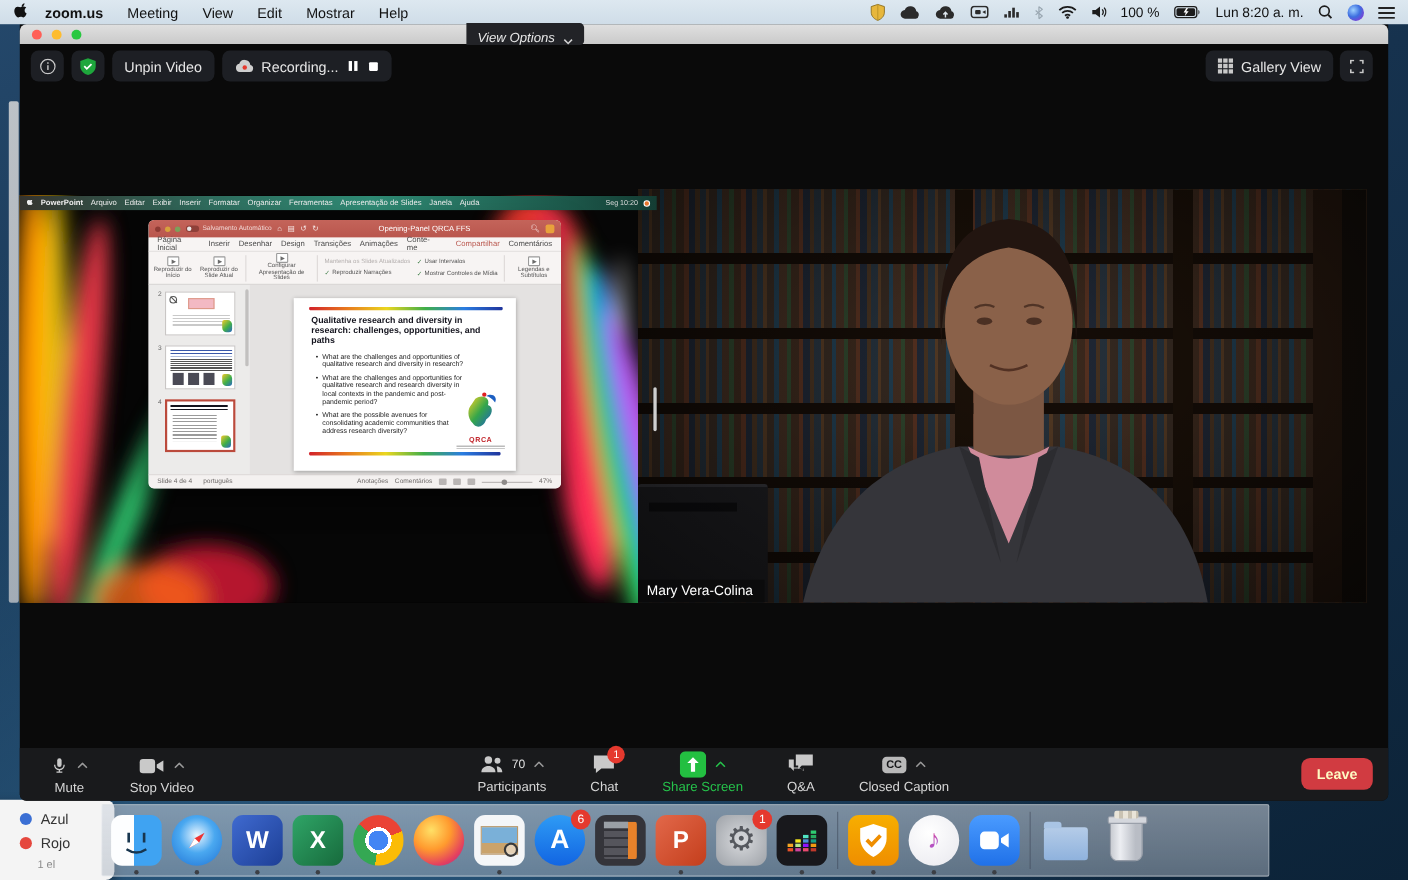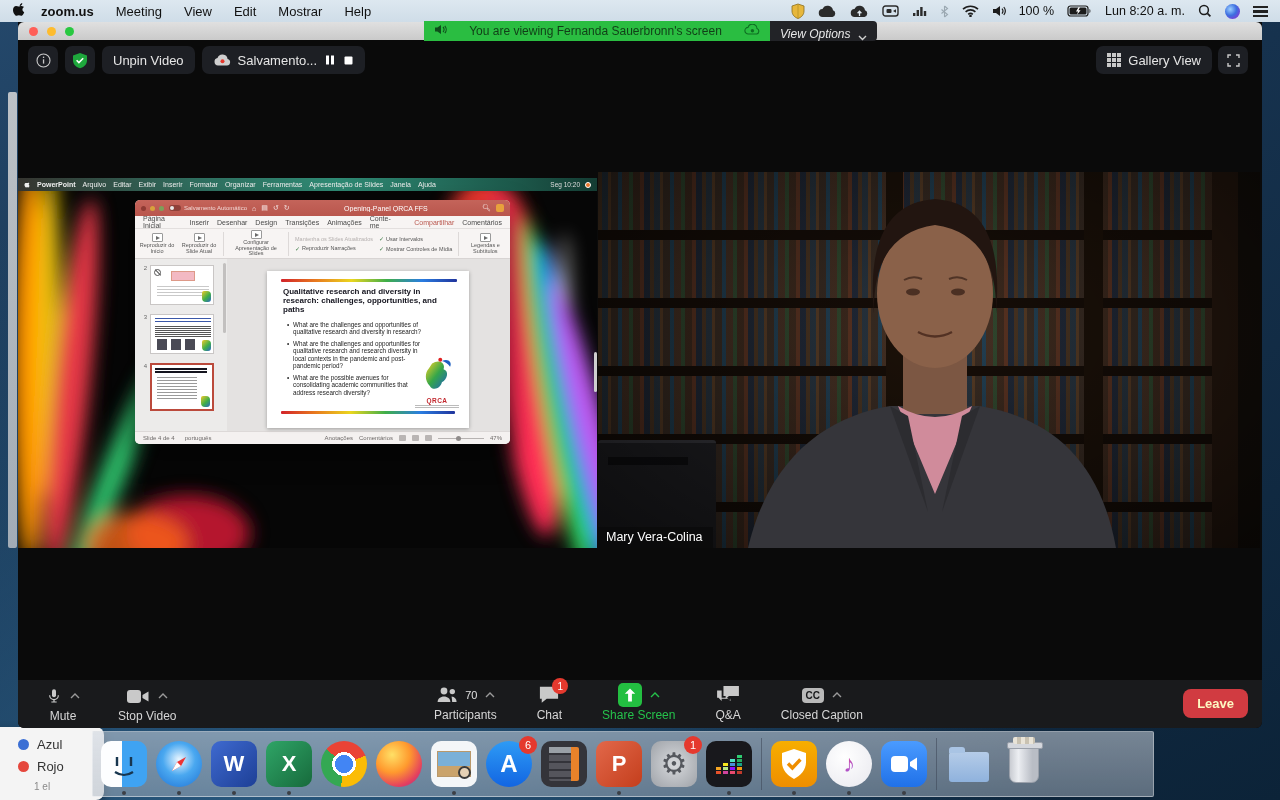--- a/index.html
+++ b/index.html
@@ -155,21 +155,21 @@
   .t4-lines { position:absolute; left:5px; top:12px; width:40px; height:24px;
     background:repeating-linear-gradient(180deg,#9a9a9a 0 1px,transparent 1px 3px); }
   .t-logo { position:absolute; right:2px; bottom:2px; width:9px; height:11px;
     background:linear-gradient(135deg,#f0c929,#3fae49 55%,#2a64c9); border-radius:2px 4px 3px 4px; }
 
   
   .divider-handle { position:absolute; left:576px; top:330px; width:3px; height:40px;
     background:#cfcfcf; border-radius:2px; z-index:6; }
 
   
-  .video-tile { position:absolute; left:580px; top:150px; width:662px; height:376px;
+  .video-tile { position:absolute; left:562px; top:150px; width:662px; height:376px;
     overflow:hidden; background:#1b120c; }
   .books { position:absolute; inset:0; opacity:.8;
     background:repeating-linear-gradient(90deg,#59402a 0 4px,#2e4050 4px 10px,#6b4a2e 10px 13px,
       #44352b 13px 20px,#27506b 20px 24px,#543b2c 24px 31px,#3a5a3a 31px 35px,#4a3325 35px 42px,
       #703f2a 42px 46px,#253246 46px 52px); }
   .planks { position:absolute; inset:0;
     background:repeating-linear-gradient(180deg,transparent 0 58px,#170e08 58px 68px); }
   .frames { position:absolute; inset:0;
     background:linear-gradient(90deg,transparent 0 288px,#1d1209 288px 305px,transparent 305px 486px,
       #1d1209 486px 505px,transparent 505px 614px,#2a1a10 614px 640px,#16100b 640px 662px); }
@@ -359,31 +359,20 @@
             <circle cx="6" cy="6" r="4.4" fill="none" stroke="#1c1c1c" stroke-width="1.5"></circle>
             <path d="M9.4 9.4l3 3" stroke="#1c1c1c" stroke-width="1.7"></path>
           </svg>
         </span>
       <span class="siri"></span>
       <span class="cc-lines"></span>
     </span>
   </div>
 
   <div class="banner">
-    <div class="banner-main">
-      <span><svg width="13" height="11" viewBox="0 0 13 11">
-            <path d="M1 3.6h2.4L7 1v9L3.4 7.4H1z" fill="#0e4d1b"></path>
-            <path d="M9 3a3.4 3.4 0 0 1 0 5M10.8 1.8a5.6 5.6 0 0 1 0 7.4" stroke="#0e4d1b" stroke-width="1.1" fill="none"></path>
-          </svg></span>
-      <span class="msg">You are viewing Fernanda Sauerbronn's screen</span>
-      <span><svg width="16" height="11" viewBox="0 0 16 11">
-            <path d="M4.4 10a3.3 3.3 0 0 1-.4-6.6A4.6 4.6 0 0 1 13 4.5 2.9 2.9 0 0 1 12.6 10z" fill="none" stroke="#0e6e22" stroke-width="1.1"></path>
-            <circle cx="8.4" cy="6.7" r="1.7" fill="#0e6e22"></circle>
-          </svg></span>
-    </div>
     <div class="view-options">
       <span>View Options</span>
       <svg class="chev" width="9" height="6" viewBox="0 0 9 6">
           <path d="M1 1l3.5 3.5L8 1" stroke="#cfcfcf" stroke-width="1.4" fill="none"></path>
         </svg>
     </div>
   </div>
 
   <div class="zoom-window">
     <div class="win-titlebar">
@@ -409,21 +398,21 @@
           </svg>
       </div>
       <div class="pill">
         <span>Unpin Video</span>
       </div>
       <div class="pill">
         <svg width="18" height="12" viewBox="0 0 18 12">
             <path d="M5 11.5a3.8 3.8 0 0 1-.5-7.5A5.2 5.2 0 0 1 14.6 5 3.3 3.3 0 0 1 14 11.5z" fill="#cfcfcf"></path>
             <circle cx="9.5" cy="7.3" r="2" fill="#e5392e"></circle>
           </svg>
-        <span>Salvamento...</span>
+        <span>Recording...</span>
         <svg width="12" height="12" viewBox="0 0 12 12">
             <rect x="2" y="1.5" width="3" height="9" fill="#fff"></rect>
             <rect x="7" y="1.5" width="3" height="9" fill="#fff"></rect>
           </svg>
         <svg width="11" height="11" viewBox="0 0 11 11">
             <rect x="1.5" y="1.5" width="8" height="8" rx="1" fill="#fff"></rect>
           </svg>
       </div>
     </div>
 

